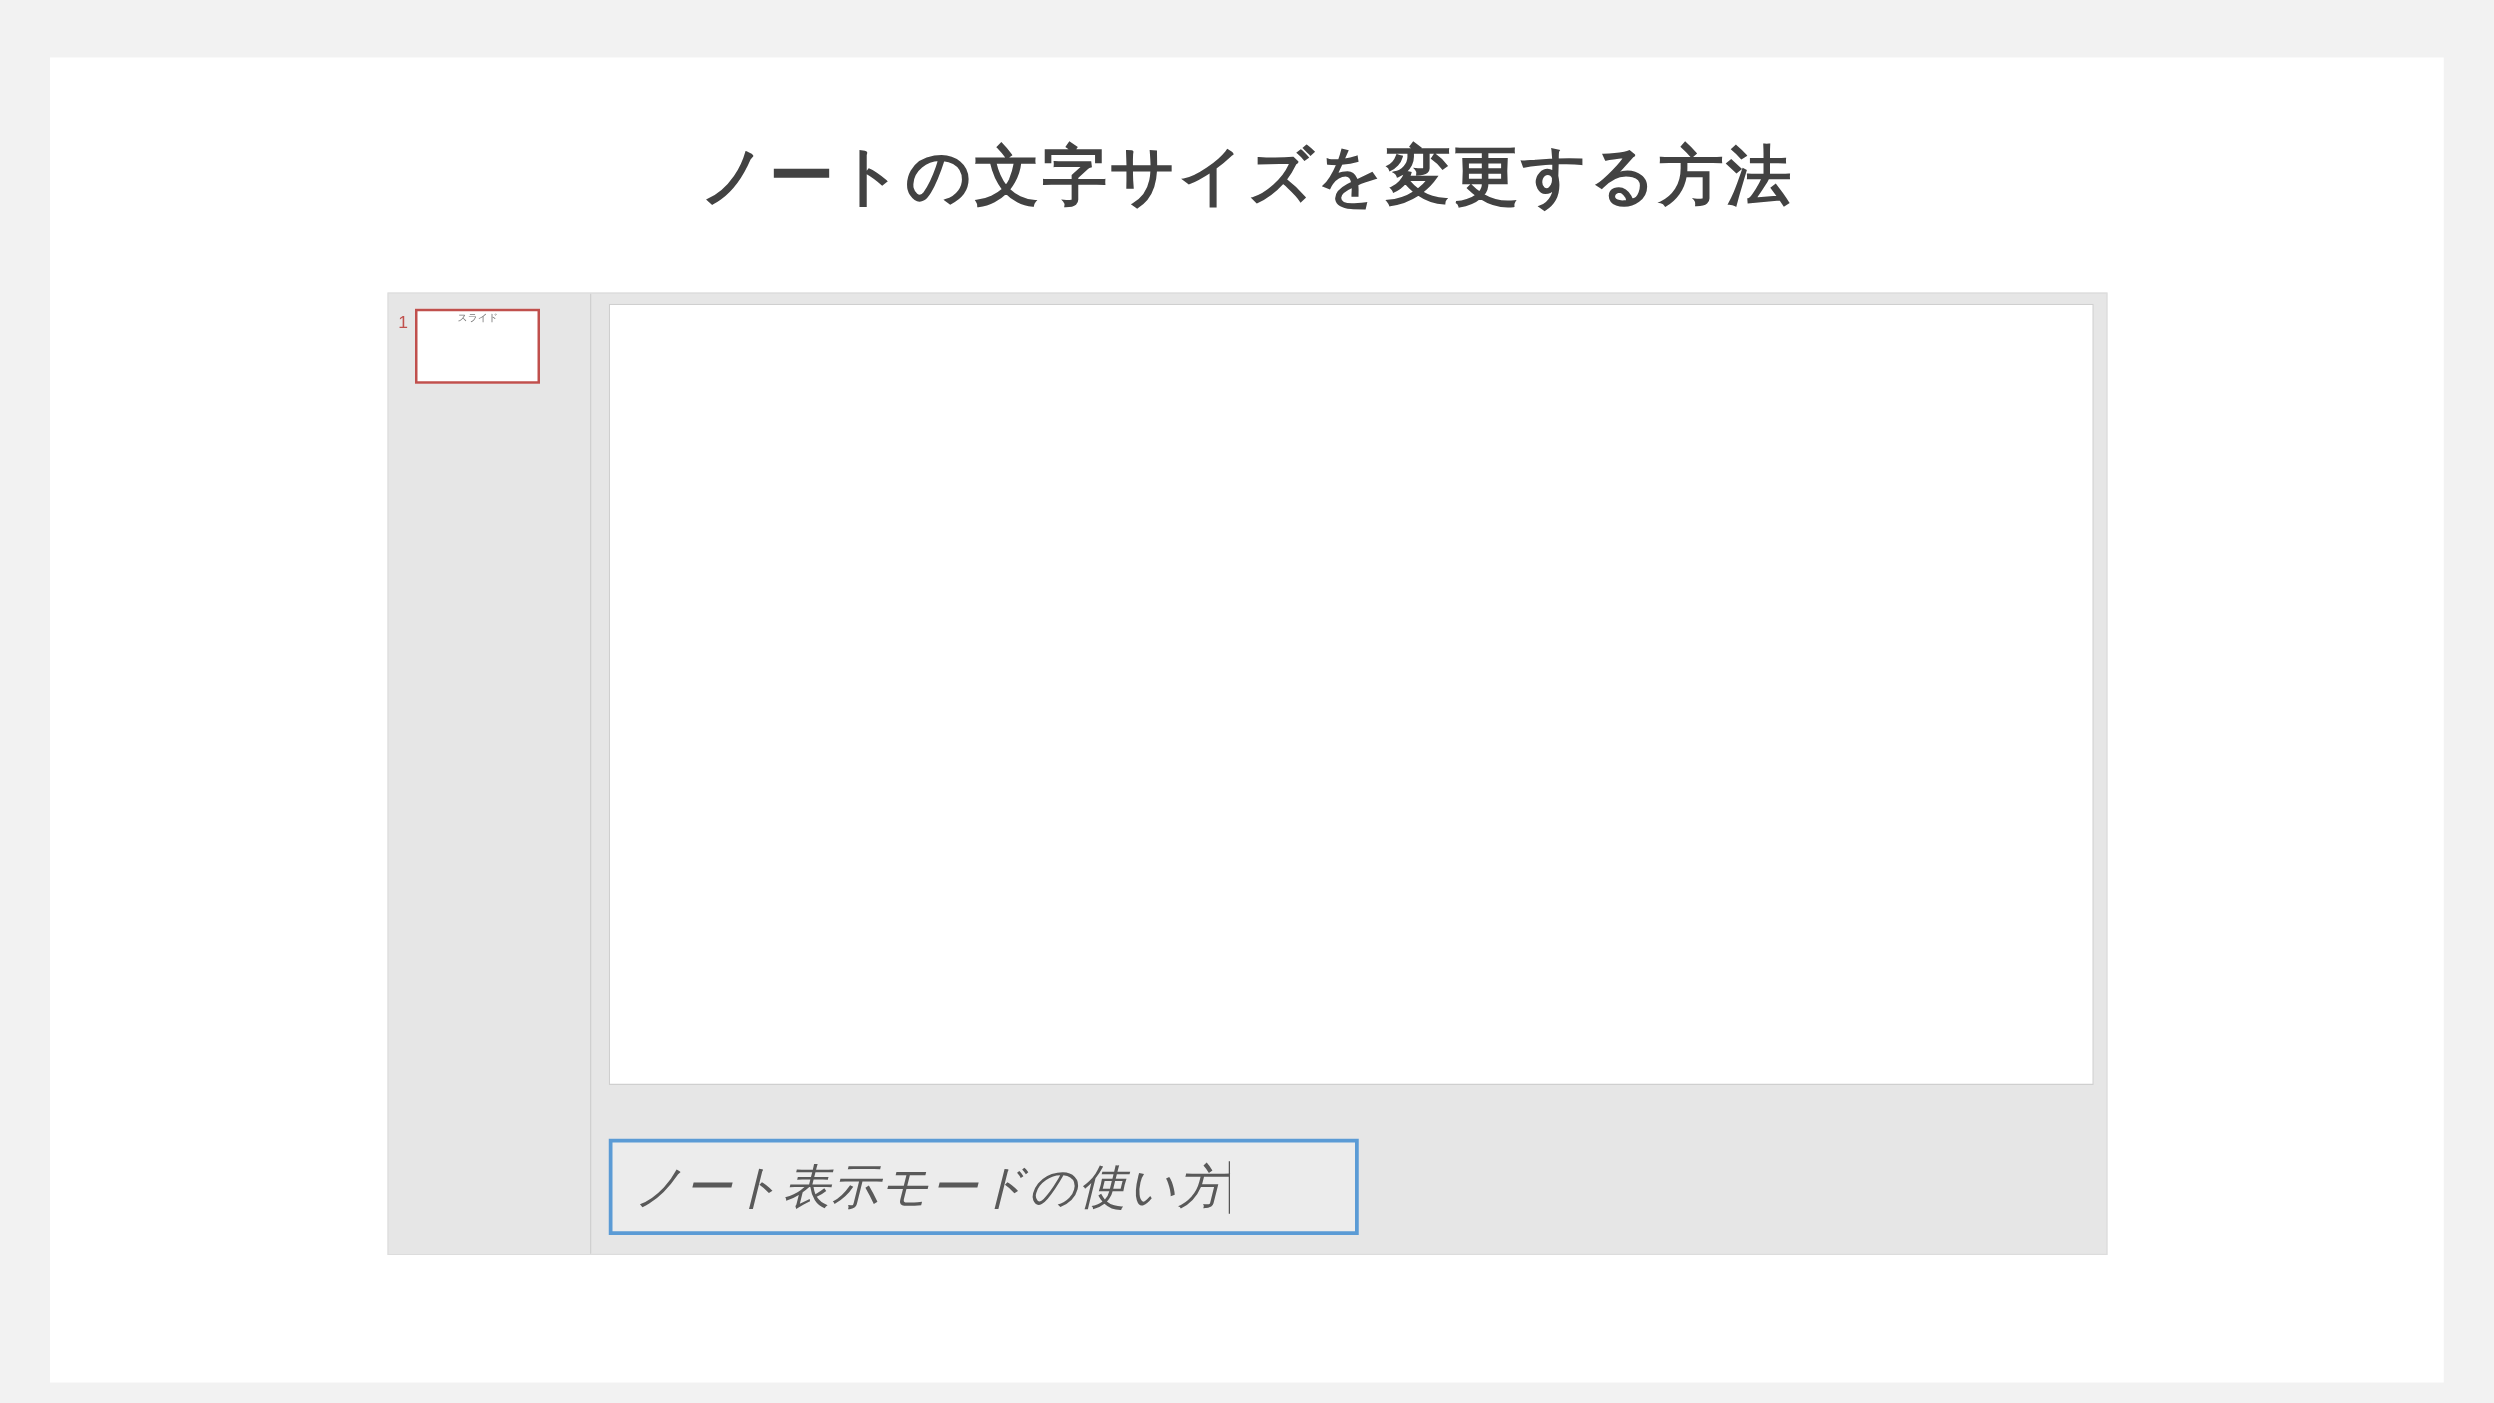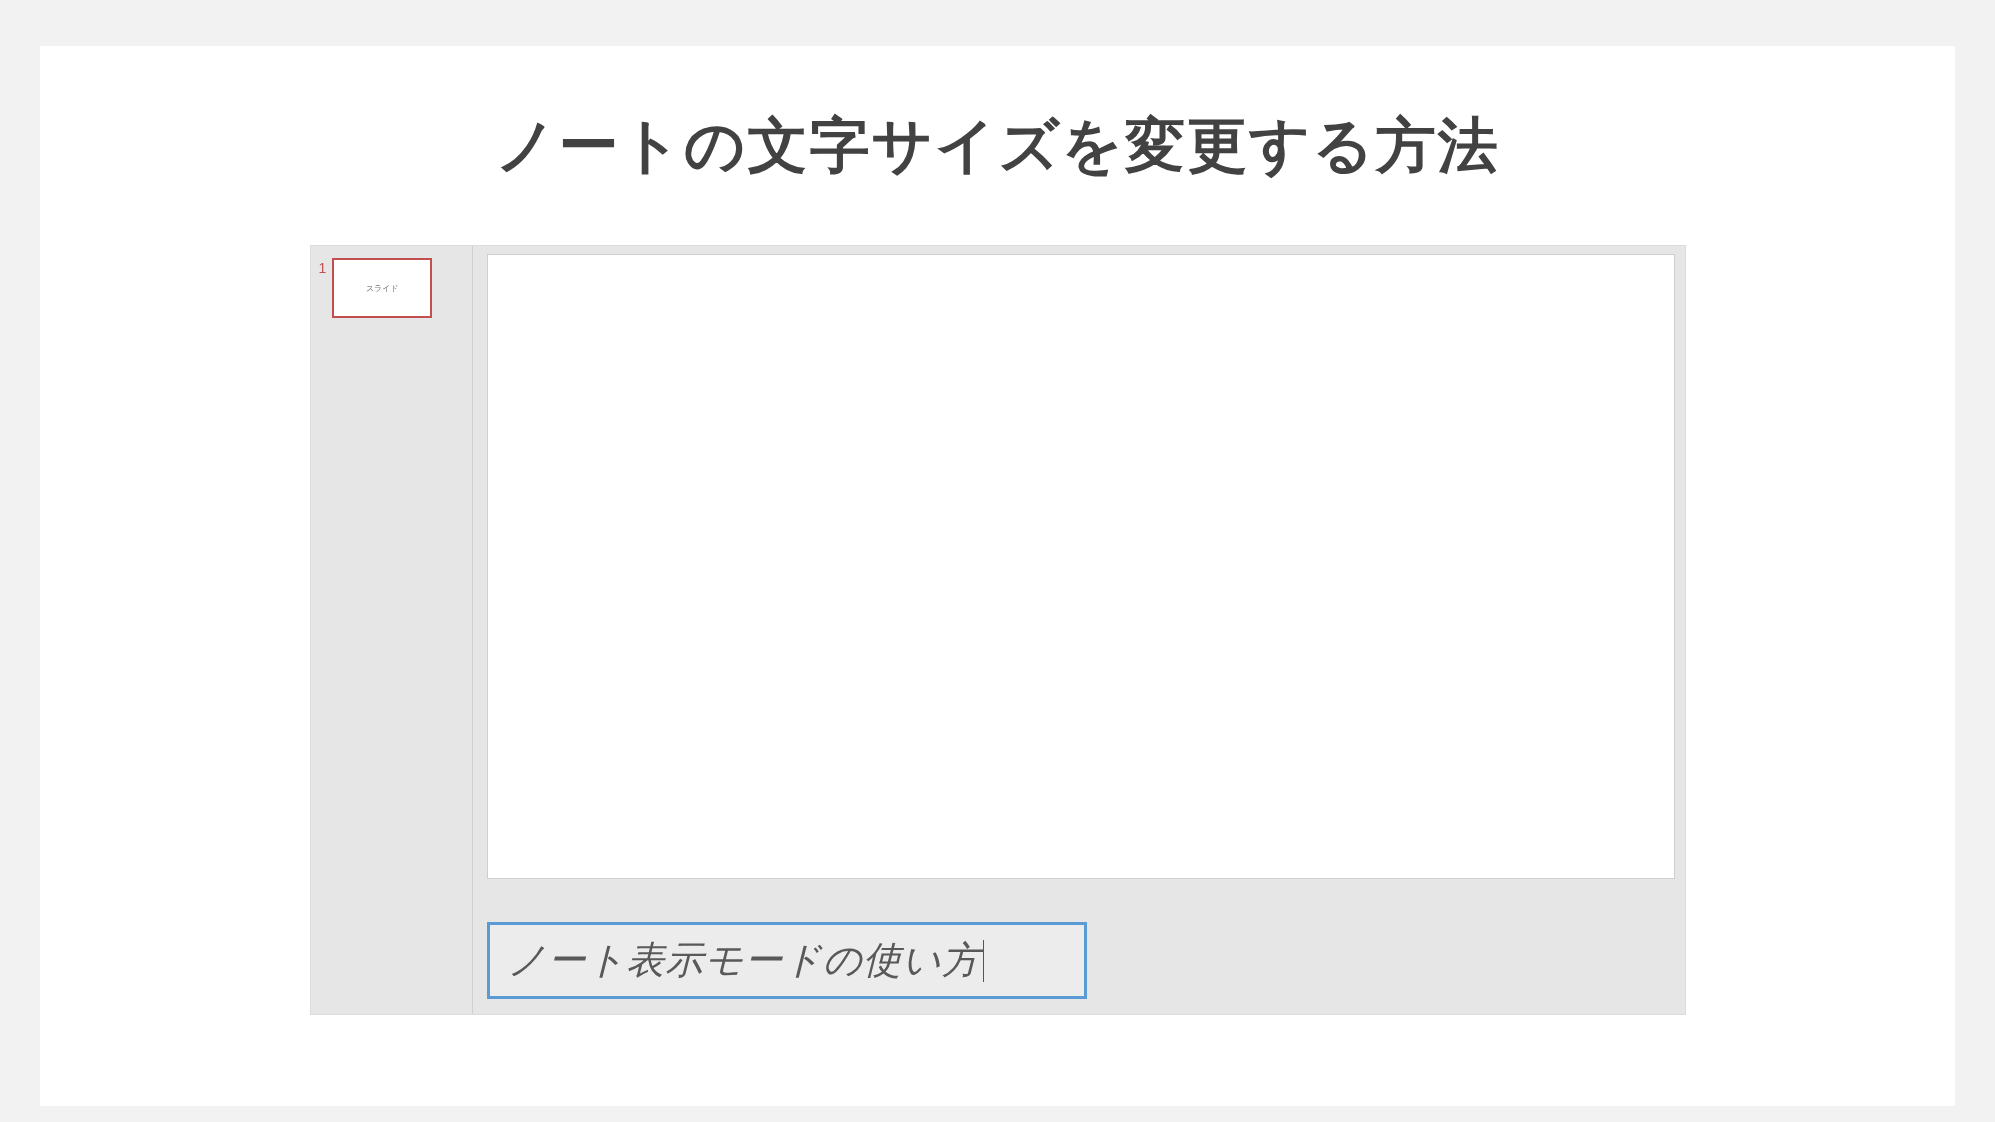--- a/index.html
+++ b/index.html
@@ -17,21 +17,21 @@
     background: #ffffff;
     width: 1915px;
     height: 1060px;
     margin-top: 46px;
     padding: 60px 0 0 0;
     display: flex;
     flex-direction: column;
     align-items: center;
   }
   .title {
-    font-size: 60px;
+    font-size: 52px;
     font-weight: 700;
     color: #424242;
     letter-spacing: 2px;
     margin-bottom: 58px;
   }
   .editor {
     width: 1376px;
     height: 770px;
     background: #e6e6e6;
     border: 1px solid #dcdcdc;
@@ -59,21 +59,21 @@
     color: #c0504d;
     margin-right: 6px;
     margin-top: 2px;
   }
   .thumb {
     width: 100px;
     height: 60px;
     background: #ffffff;
     border: 2px solid #c0504d;
     display: flex;
-    align-items: center;
+    align-items: flex-start;
     justify-content: center;
   }
   .thumb-label {
     font-size: 8px;
     color: #777;
   }
   .main-area {
     flex: 1;
     height: 100%;
     display: flex;

